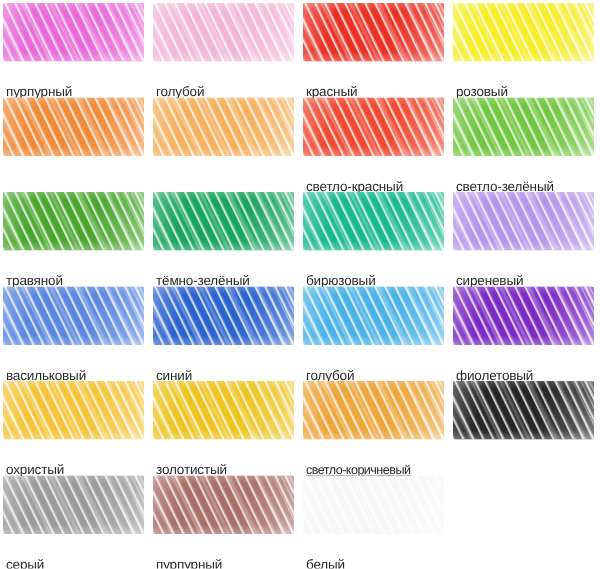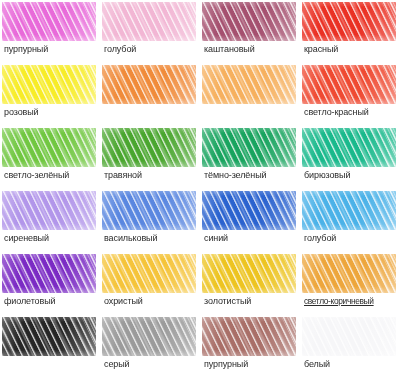--- a/index.html
+++ b/index.html
@@ -121,21 +121,21 @@
       );
     -webkit-mask-image:
       linear-gradient(to right, transparent 0 78%, #000 100%);
     mask-image:
       linear-gradient(to right, transparent 0 78%, #000 100%);
   }
 
   .swatch-label {
     position: absolute;
     left: 4px;
-    top: 44px;
+    top: 56px;
     width: 96px;
     font-size: 9px;
     line-height: 11px;
     letter-spacing: -0.1px;
     color: #2b2b2b;
     white-space: nowrap;
   }
 
   .swatch-label.tight {
     font-size: 8.4px;
@@ -161,29 +161,20 @@
         <div class="swatch-patch">
           <div class="swatch-fill" style="background: rgb(242, 182, 212);"></div>
           <div class="swatch-shade"></div>
           <div class="swatch-strokes"></div>
           <div class="swatch-edge"></div>
         </div>
         <div class="swatch-label">голубой</div>
       </div>
       <div class="swatch-cell">
         <div class="swatch-patch">
-          <div class="swatch-fill" style="background: rgb(165, 80, 111);"></div>
-          <div class="swatch-shade"></div>
-          <div class="swatch-strokes"></div>
-          <div class="swatch-edge"></div>
-        </div>
-        <div class="swatch-label">каштановый</div>
-      </div>
-      <div class="swatch-cell">
-        <div class="swatch-patch">
           <div class="swatch-fill" style="background: rgb(234, 49, 36);"></div>
           <div class="swatch-shade"></div>
           <div class="swatch-strokes"></div>
           <div class="swatch-edge"></div>
         </div>
         <div class="swatch-label">красный</div>
       </div>
       <div class="swatch-cell">
         <div class="swatch-patch">
           <div class="swatch-fill" style="background: rgb(247, 236, 39);"></div>

